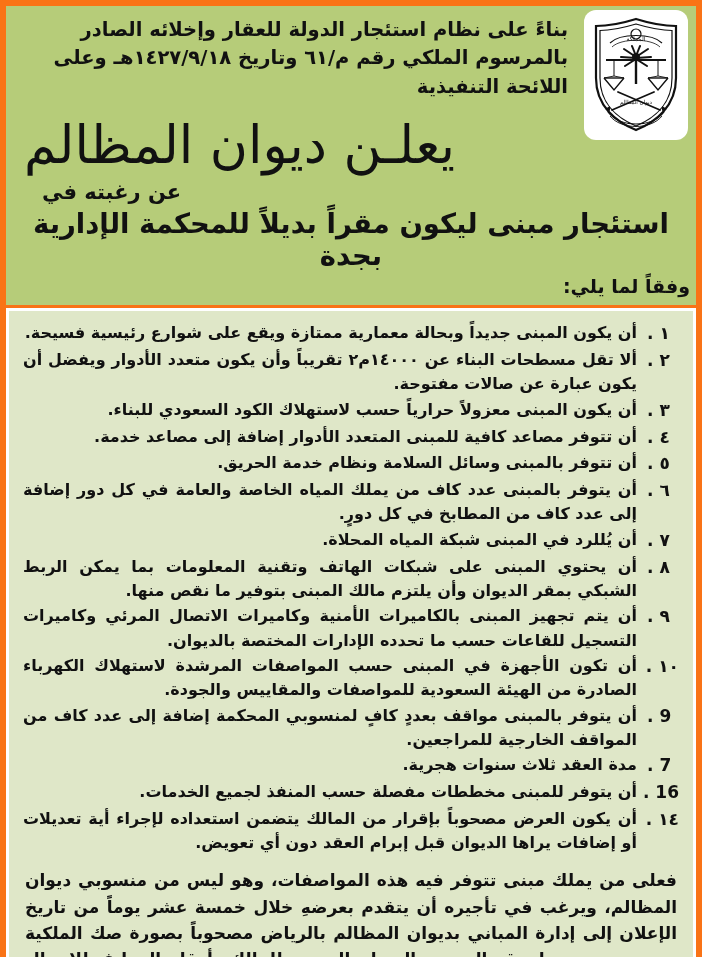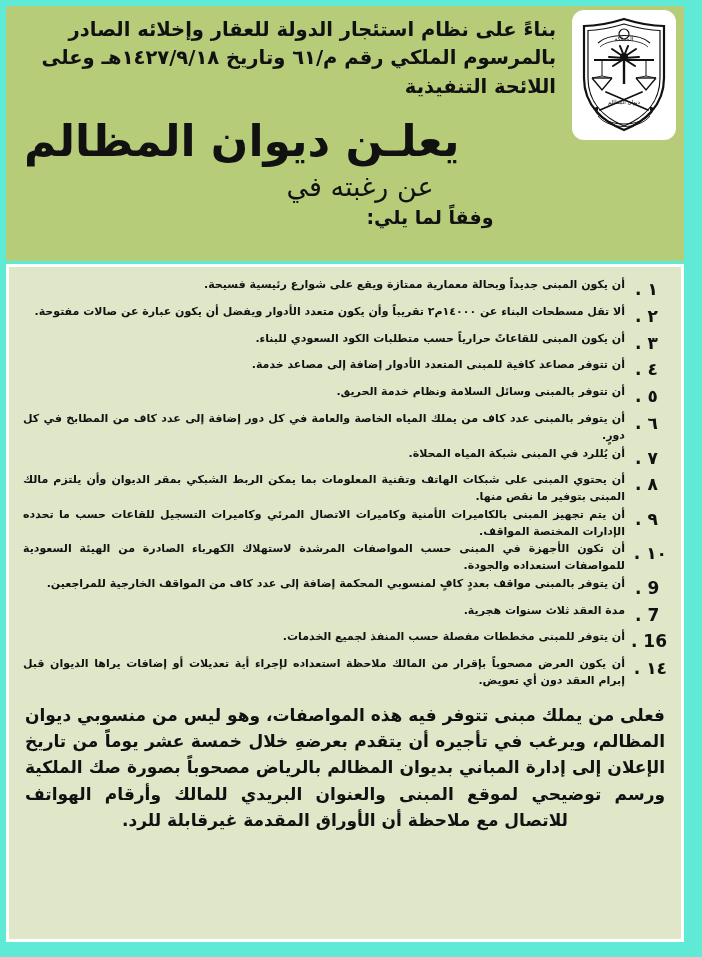--- a/index.html
+++ b/index.html
@@ -13,22 +13,22 @@
     background: #a8c05c;
     font-family: "DejaVu Sans", "Liberation Sans", sans-serif;
     overflow: hidden;
   }
 
   .poster {
     position: relative;
     width: 702px;
     height: 957px;
     box-sizing: border-box;
-    background: #5eead4;
-    padding: 6px 18px 10px 6px;
+    background: #f97316;
+    padding: 6px 6px 10px 6px;
   }
 
   
   .header {
     position: relative;
     background: #b6cc79;
     padding: 4px 6px 8px 6px;
     min-height: 255px;
     box-sizing: border-box;
   }
@@ -58,52 +58,52 @@
     line-height: 1.45;
     color: #111;
     letter-spacing: -0.2px;
   }
 
   .announce-line {
     margin: 16px 0 0 0;
     padding-left: 12px;
     text-align: left;
     direction: rtl;
-    font-weight: bold;
-    font-size: 44px;
+    font-weight: normal;
+    font-size: 52px;
     line-height: 1.1;
     color: #111;
     letter-spacing: 1px;
   }
 
   .desire-line {
     margin: 6px 0 0 0;
     padding-left: 30px;
-    text-align: center;
-    direction: rtl;
-    font-weight: normal;
-    font-size: 27px;
+    text-align: left;
+    direction: rtl;
+    font-weight: bold;
+    font-size: 21px;
     color: #111;
   }
 
   .purpose-line {
     margin: 4px 0 0 0;
     text-align: center;
     direction: rtl;
     font-weight: bold;
     font-size: 27.5px;
     line-height: 1.15;
     color: #111;
     letter-spacing: -0.3px;
   }
 
   .accordingly-line {
-    margin: 4px 0 8px 0;
+    margin: 4px 0 0 0;
     padding-left: 170px;
-    text-align: center;
+    text-align: right;
     direction: rtl;
     font-weight: bold;
     font-size: 19px;
     color: #111;
   }
 
   
   .panel-frame {
     background: #ffffff;
     padding: 3px;
@@ -140,21 +140,21 @@
     line-height: 1.52;
     color: #111;
     white-space: nowrap;
   }
   .cond-text {
     flex: 1 1 auto;
     text-align: justify;
     text-align-last: right;
     direction: rtl;
     font-weight: bold;
-    font-size: 11px;
+    font-size: 16px;
     line-height: 1.52;
     color: #111;
     letter-spacing: -0.1px;
   }
   
   li.short .cond-text {
     text-align: right;
     text-align-last: right;
   }
 
@@ -229,39 +229,40 @@
         <text x="46" y="88" font-size="5.5" text-anchor="middle" fill="#111" font-family="'DejaVu Sans',sans-serif">ديوان المظالم</text>
       </svg>
     </div>
 
     <div class="preamble">بناءً على نظام استئجار الدولة للعقار وإخلائه الصادر بالمرسوم الملكي رقم م/٦١ وتاريخ ١٤٢٧/٩/١٨هـ وعلى اللائحة التنفيذية</div>
 
     <div class="announce-line">يعلـن ديوان المظالم</div>
 
     <div class="desire-line">عن رغبته في</div>
 
+    <div class="purpose-line">استئجار مبنى ليكون مقراً بديلاً للمحكمة الإدارية بجدة</div>
 
     <div class="accordingly-line">وفقاً لما يلي:</div>
   </div>
 
   <div class="panel-frame">
     <div class="panel">
 
       <ol class="conditions" id="conditions-list">
           <li class="short">
             <span class="num">١ .</span>
             <span class="cond-text">أن يكون المبنى جديداً وبحالة معمارية ممتازة ويقع على شوارع رئيسية فسيحة.</span>
           </li>
           <li>
             <span class="num">٢ .</span>
             <span class="cond-text">ألا تقل مسطحات البناء عن ١٤٠٠٠م٢ تقريباً وأن يكون متعدد الأدوار ويفضل أن يكون عبارة عن صالات مفتوحة.</span>
           </li>
           <li class="short">
             <span class="num">٣ .</span>
-            <span class="cond-text">أن يكون المبنى للقاعاتً حرارياً حسب متطلبات الكود السعودي للبناء.</span>
+            <span class="cond-text">أن يكون المبنى معزولاً حرارياً حسب لاستهلاك الكود السعودي للبناء.</span>
           </li>
           <li class="short">
             <span class="num">٤ .</span>
             <span class="cond-text">أن تتوفر مصاعد كافية للمبنى المتعدد الأدوار إضافة إلى مصاعد خدمة.</span>
           </li>
           <li class="short">
             <span class="num">٥ .</span>
             <span class="cond-text">أن تتوفر بالمبنى وسائل السلامة ونظام خدمة الحريق.</span>
           </li>
           <li>
@@ -271,41 +272,41 @@
           <li class="short">
             <span class="num">٧ .</span>
             <span class="cond-text">أن يُللرد في المبنى شبكة المياه المحلاة.</span>
           </li>
           <li>
             <span class="num">٨ .</span>
             <span class="cond-text">أن يحتوي المبنى على شبكات الهاتف وتقنية المعلومات بما يمكن الربط الشبكي بمقر الديوان وأن يلتزم مالك المبنى بتوفير ما نقص منها.</span>
           </li>
           <li>
             <span class="num">٩ .</span>
-            <span class="cond-text">أن يتم تجهيز المبنى بالكاميرات الأمنية وكاميرات الاتصال المرئي وكاميرات التسجيل للقاعات حسب ما تحدده الإدارات المختصة المواقف.</span>
+            <span class="cond-text">أن يتم تجهيز المبنى بالكاميرات الأمنية وكاميرات الاتصال المرئي وكاميرات التسجيل للقاعات حسب ما تحدده الإدارات المختصة بالديوان.</span>
           </li>
           <li>
             <span class="num">١٠ .</span>
-            <span class="cond-text">أن تكون الأجهزة في المبنى حسب المواصفات المرشدة لاستهلاك الكهرباء الصادرة من الهيئة السعودية للمواصفات استعداده والجودة.</span>
+            <span class="cond-text">أن تكون الأجهزة في المبنى حسب المواصفات المرشدة لاستهلاك الكهرباء الصادرة من الهيئة السعودية للمواصفات والمقاييس والجودة.</span>
           </li>
           <li>
             <span class="num">9 .</span>
             <span class="cond-text">أن يتوفر بالمبنى مواقف بعددٍ كافٍ لمنسوبي المحكمة إضافة إلى عدد كاف من المواقف الخارجية للمراجعين.</span>
           </li>
           <li class="short">
             <span class="num">7 .</span>
             <span class="cond-text">مدة العقد ثلاث سنوات هجرية.</span>
           </li>
           <li class="short">
             <span class="num">16 .</span>
             <span class="cond-text">أن يتوفر للمبنى مخططات مفصلة حسب المنفذ لجميع الخدمات.</span>
           </li>
           <li>
             <span class="num">١٤ .</span>
-            <span class="cond-text">أن يكون العرض مصحوباً بإقرار من المالك ملاحظة استعداده لإجراء أية تعديلات أو إضافات يراها الديوان قبل إبرام العقد دون أي تعويض.</span>
+            <span class="cond-text">أن يكون العرض مصحوباً بإقرار من المالك يتضمن استعداده لإجراء أية تعديلات أو إضافات يراها الديوان قبل إبرام العقد دون أي تعويض.</span>
           </li>
         </ol>
 
       <div class="closing">فعلى من يملك مبنى تتوفر فيه هذه المواصفات، وهو ليس من منسوبي ديوان المظالم، ويرغب في تأجيره أن يتقدم بعرضهِ خلال خمسة عشر يوماً من تاريخ الإعلان إلى إدارة المباني بديوان المظالم بالرياض مصحوباً بصورة صك الملكية ورسم توضيحي لموقع المبنى والعنوان البريدي للمالك وأرقام الهواتف للاتصال مع ملاحظة أن الأوراق المقدمة غيرقابلة للرد.</div>
 
     </div>
   </div>
 
 </div>
 

